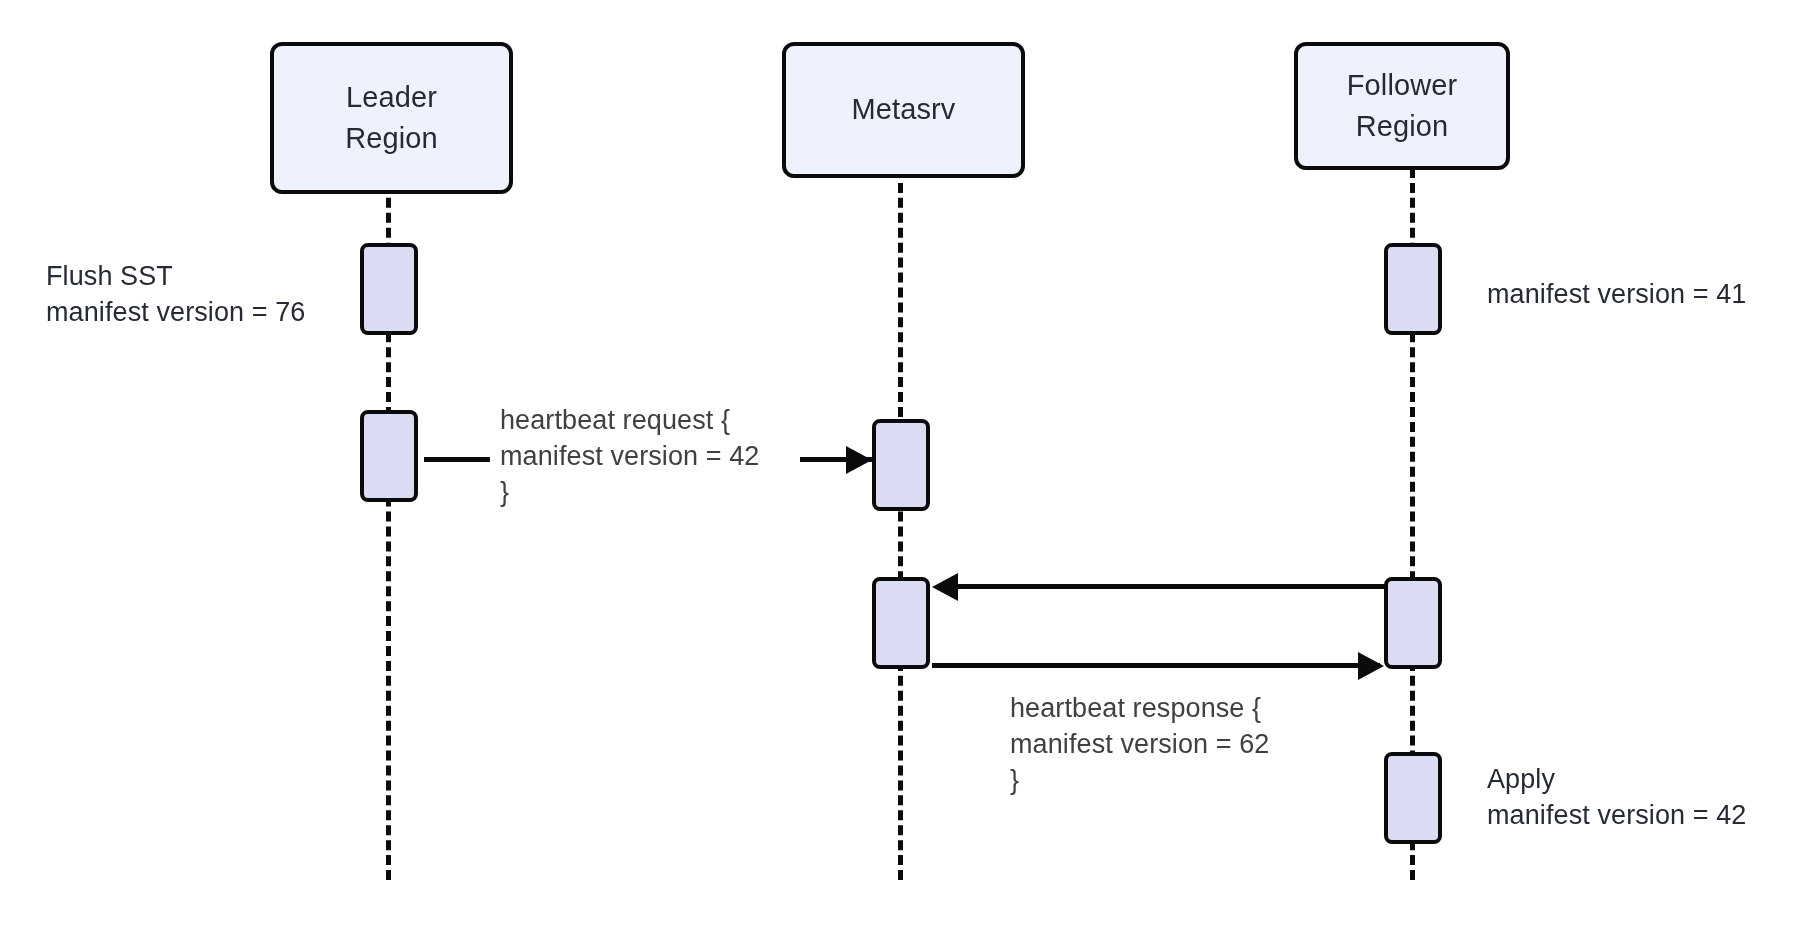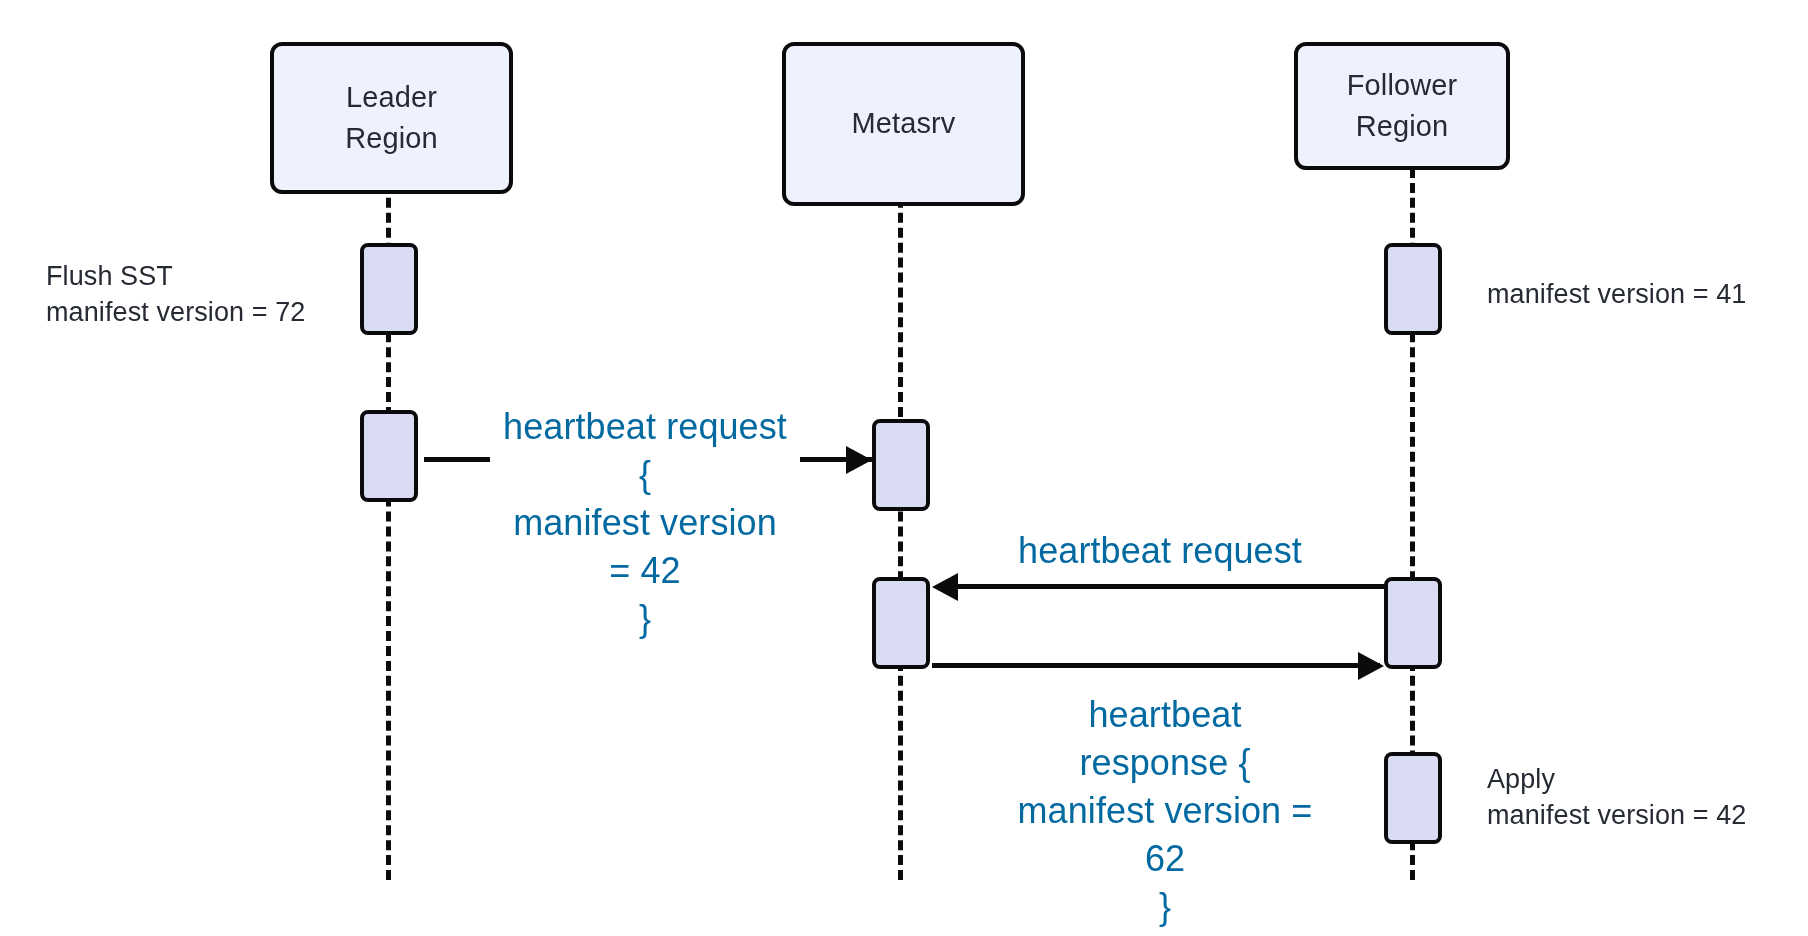--- a/index.html
+++ b/index.html
@@ -81,75 +81,73 @@
     line-height: 1.33;
     color: #262b33;
     white-space: pre-line;
     letter-spacing: .1px;
   }
   .label.left {
     text-align: left;
   }
   .msglabel {
     position: absolute;
-    font-size: 36px;
+    font-size: 27px;
     line-height: 1.33;
-    color: #0369a1;
+    color: #404040;
     white-space: pre-line;
-    text-align: center;
     background: #ffffff;
     padding: 0 10px;
     box-sizing: border-box;
     letter-spacing: .1px;
   }
 </style>
 </head>
 <body>
 
 <div id="canvas">
 
   <div class="lifeline" style="left:386px; top:168px; height:712px;"></div>
   <div class="lifeline" style="left:898px; top:168px; height:712px;"></div>
   <div class="lifeline" style="left:1410px; top:168px; height:712px;"></div>
 
   <div class="participant" style="left:270px; top:42px; width:243px; height:152px;">Leader
 Region</div>
 
-  <div class="participant" style="left:782px; top:42px; width:243px; height:164px;text-align:center;">Metasrv</div>
+  <div class="participant" style="left:782px; top:42px; width:243px; height:136px;text-align:center;">Metasrv</div>
 
   <div class="participant" style="left:1294px; top:42px; width:216px; height:128px;">Follower
 Region</div>
 
   <div class="activation" style="left:360px; top:243px; width:58px; height:92px;"></div>
   <div class="activation" style="left:360px; top:410px; width:58px; height:92px;"></div>
 
   <div class="activation" style="left:872px; top:419px; width:58px; height:92px;"></div>
   <div class="activation" style="left:872px; top:577px; width:58px; height:92px;"></div>
 
   <div class="activation" style="left:1384px; top:243px; width:58px; height:92px;"></div>
   <div class="activation" style="left:1384px; top:577px; width:58px; height:92px;"></div>
   <div class="activation" style="left:1384px; top:752px; width:58px; height:92px;"></div>
 
   <div class="label left" style="left:46px; top:259px; width:300px;">Flush SST
-manifest version = 72</div>
+manifest version = 76</div>
 
   <div class="label left" style="left:1487px; top:277px; width:330px;">manifest version = 41</div>
 
   <div class="label left" style="left:1487px; top:762px; width:330px;">Apply
 manifest version = 42</div>
 
   <div class="msgline" style="left:424px; top:457px; width:448px;"></div>
   <div class="arrowhead right" style="left:846px; top:446px;"></div>
   <div class="msglabel" style="left:490px; top:403px; width:310px;">heartbeat request {
    manifest version = 42
 }</div>
 
   <div class="msgline" style="left:938px; top:584px; width:448px;"></div>
   <div class="arrowhead left" style="left:932px; top:573px;"></div>
-  <div class="msglabel" style="left:1000px; top:527px; width:320px;">heartbeat request</div>
 
   <div class="msgline" style="left:932px; top:663px; width:448px;"></div>
   <div class="arrowhead right" style="left:1358px; top:652px;"></div>
   <div class="msglabel" style="left:1000px; top:691px; width:330px;">heartbeat response {
    manifest version = 62
 }</div>
 
 </div>
 
 </body></html>

